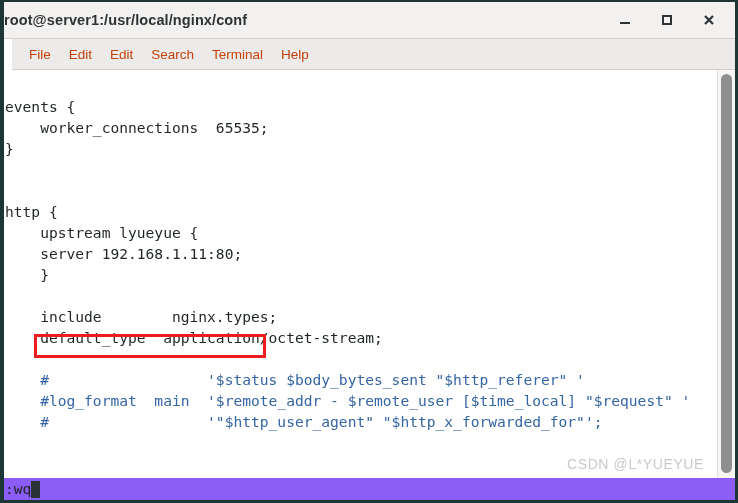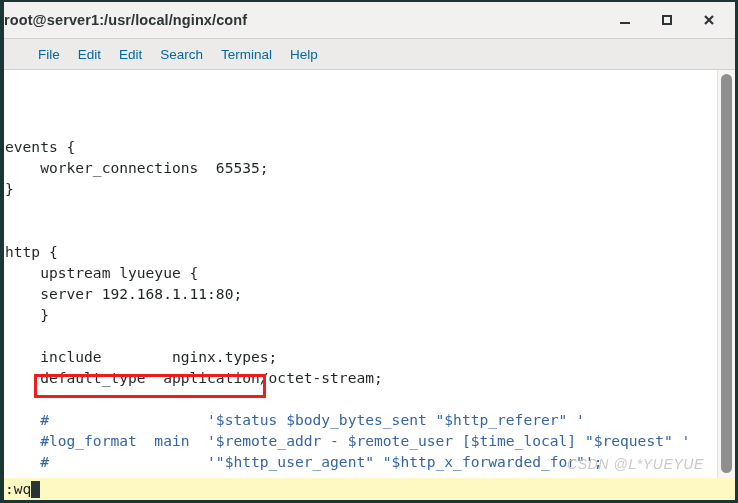--- a/index.html
+++ b/index.html
@@ -40,31 +40,30 @@
     width:16px;height:16px;display:flex;align-items:center;justify-content:center;
     color:#2e3436;cursor:default;
   }
   .wbtn svg{display:block;}
   
   .menubar{
     height:30px;flex:0 0 30px;
     background:#edebe9;
     border-bottom:1px solid #d3d0cb;
     display:flex;align-items:center;
-    padding-left:25px;
+    padding-left:8px;
     font-family:"Liberation Sans", sans-serif;
-    font-size:13.5px;color:#0369a1;
+    font-size:13.5px;color:#c2410c;margin-left:8px;
   }
   .menuitem{padding:3px 9px;cursor:default;white-space:nowrap;}
   
   .termwrap{flex:1 1 auto;display:flex;min-height:0;position:relative;background:#ffffff;}
   .term{
     flex:1 1 auto;position:relative;background:#ffffff;
     overflow:hidden;
-    margin-top:40px;
   }
   .lines{
     position:absolute;left:0;top:0;right:0;
     padding-top:5px;
   }
   .line{
     height:21px;line-height:21px;
     font-family:"DejaVu Sans Mono", monospace;
     font-size:14.6px;
     color:#1f2526;
@@ -81,36 +80,35 @@
     border:3px solid #ee1c1c;
     box-sizing:border-box;
     pointer-events:none;
   }
   
   .watermark{
     position:absolute;right:13px;bottom:6px;
     font-family:"Liberation Sans", sans-serif;
     font-size:14px;color:#c9c9c9;letter-spacing:.6px;
     white-space:nowrap;
-    font-style:italic;
   }
   
   .scrollbar{
     flex:0 0 17px;width:17px;background:#f7f6f5;
     border-left:1px solid #e3e1de;
     position:relative;
   }
   .sb-thumb{
     position:absolute;left:3px;right:3px;top:4px;bottom:5px;
     background:#8f8f8f;border-radius:6px;
   }
   
   .statusline{
     flex:0 0 22px;height:22px;
-    background:#fef9c3;
+    background:#8b5cf6;
     font-family:"DejaVu Sans Mono", monospace;
     font-size:14.6px;line-height:22px;
     color:#1f2526;white-space:pre;
     padding-left:1px;
     display:flex;align-items:center;
   }
   .cursor{
     display:inline-block;width:9px;height:17px;
     background:#2a3336;vertical-align:-3px;
   }

